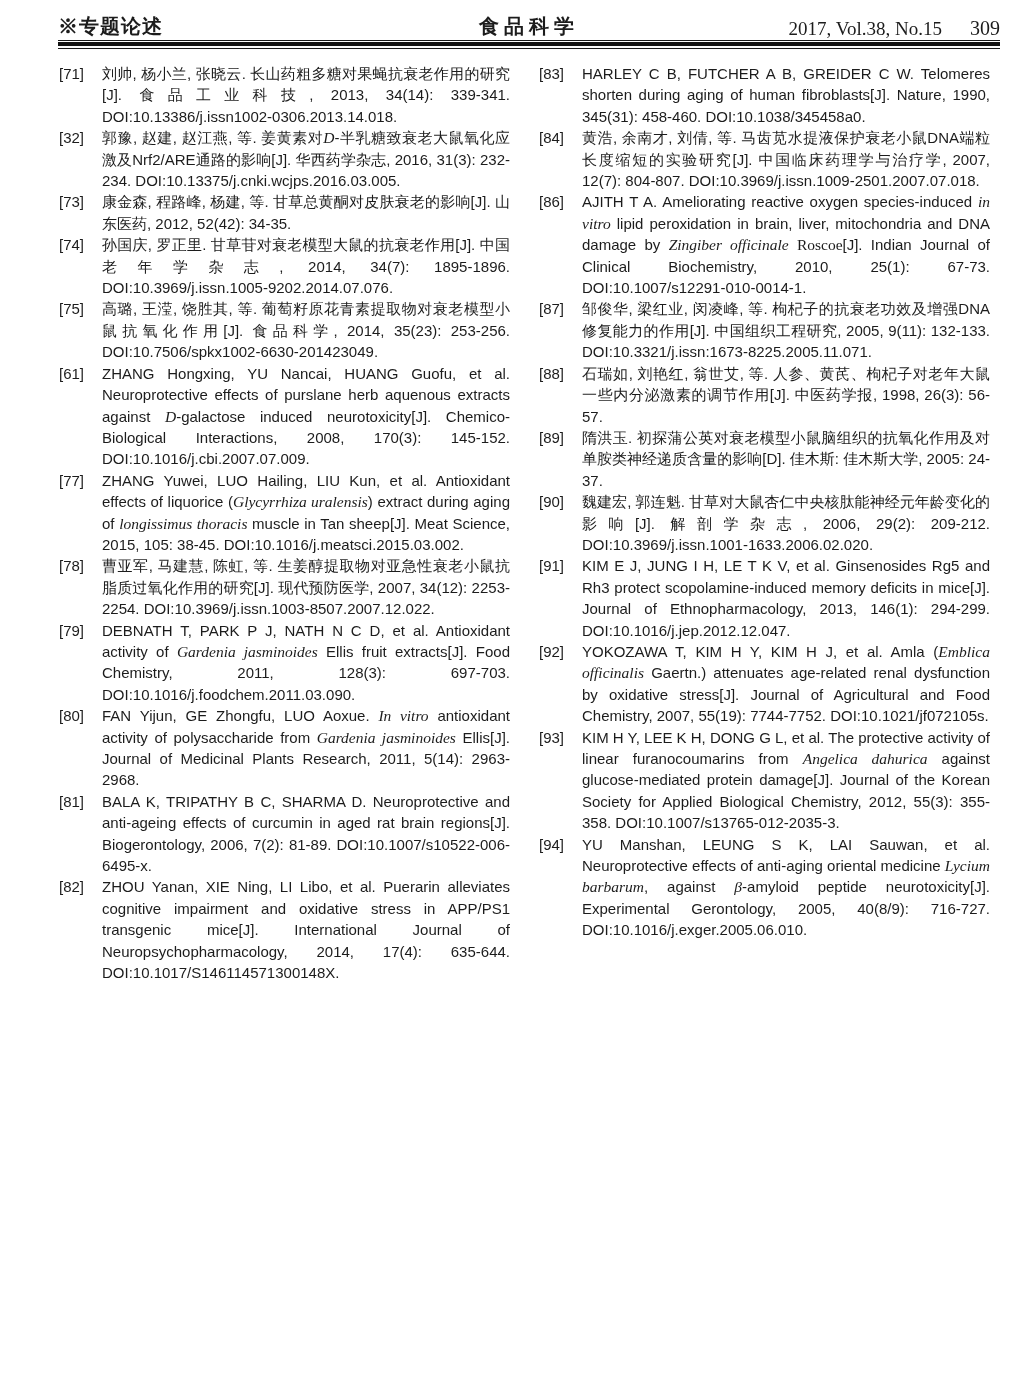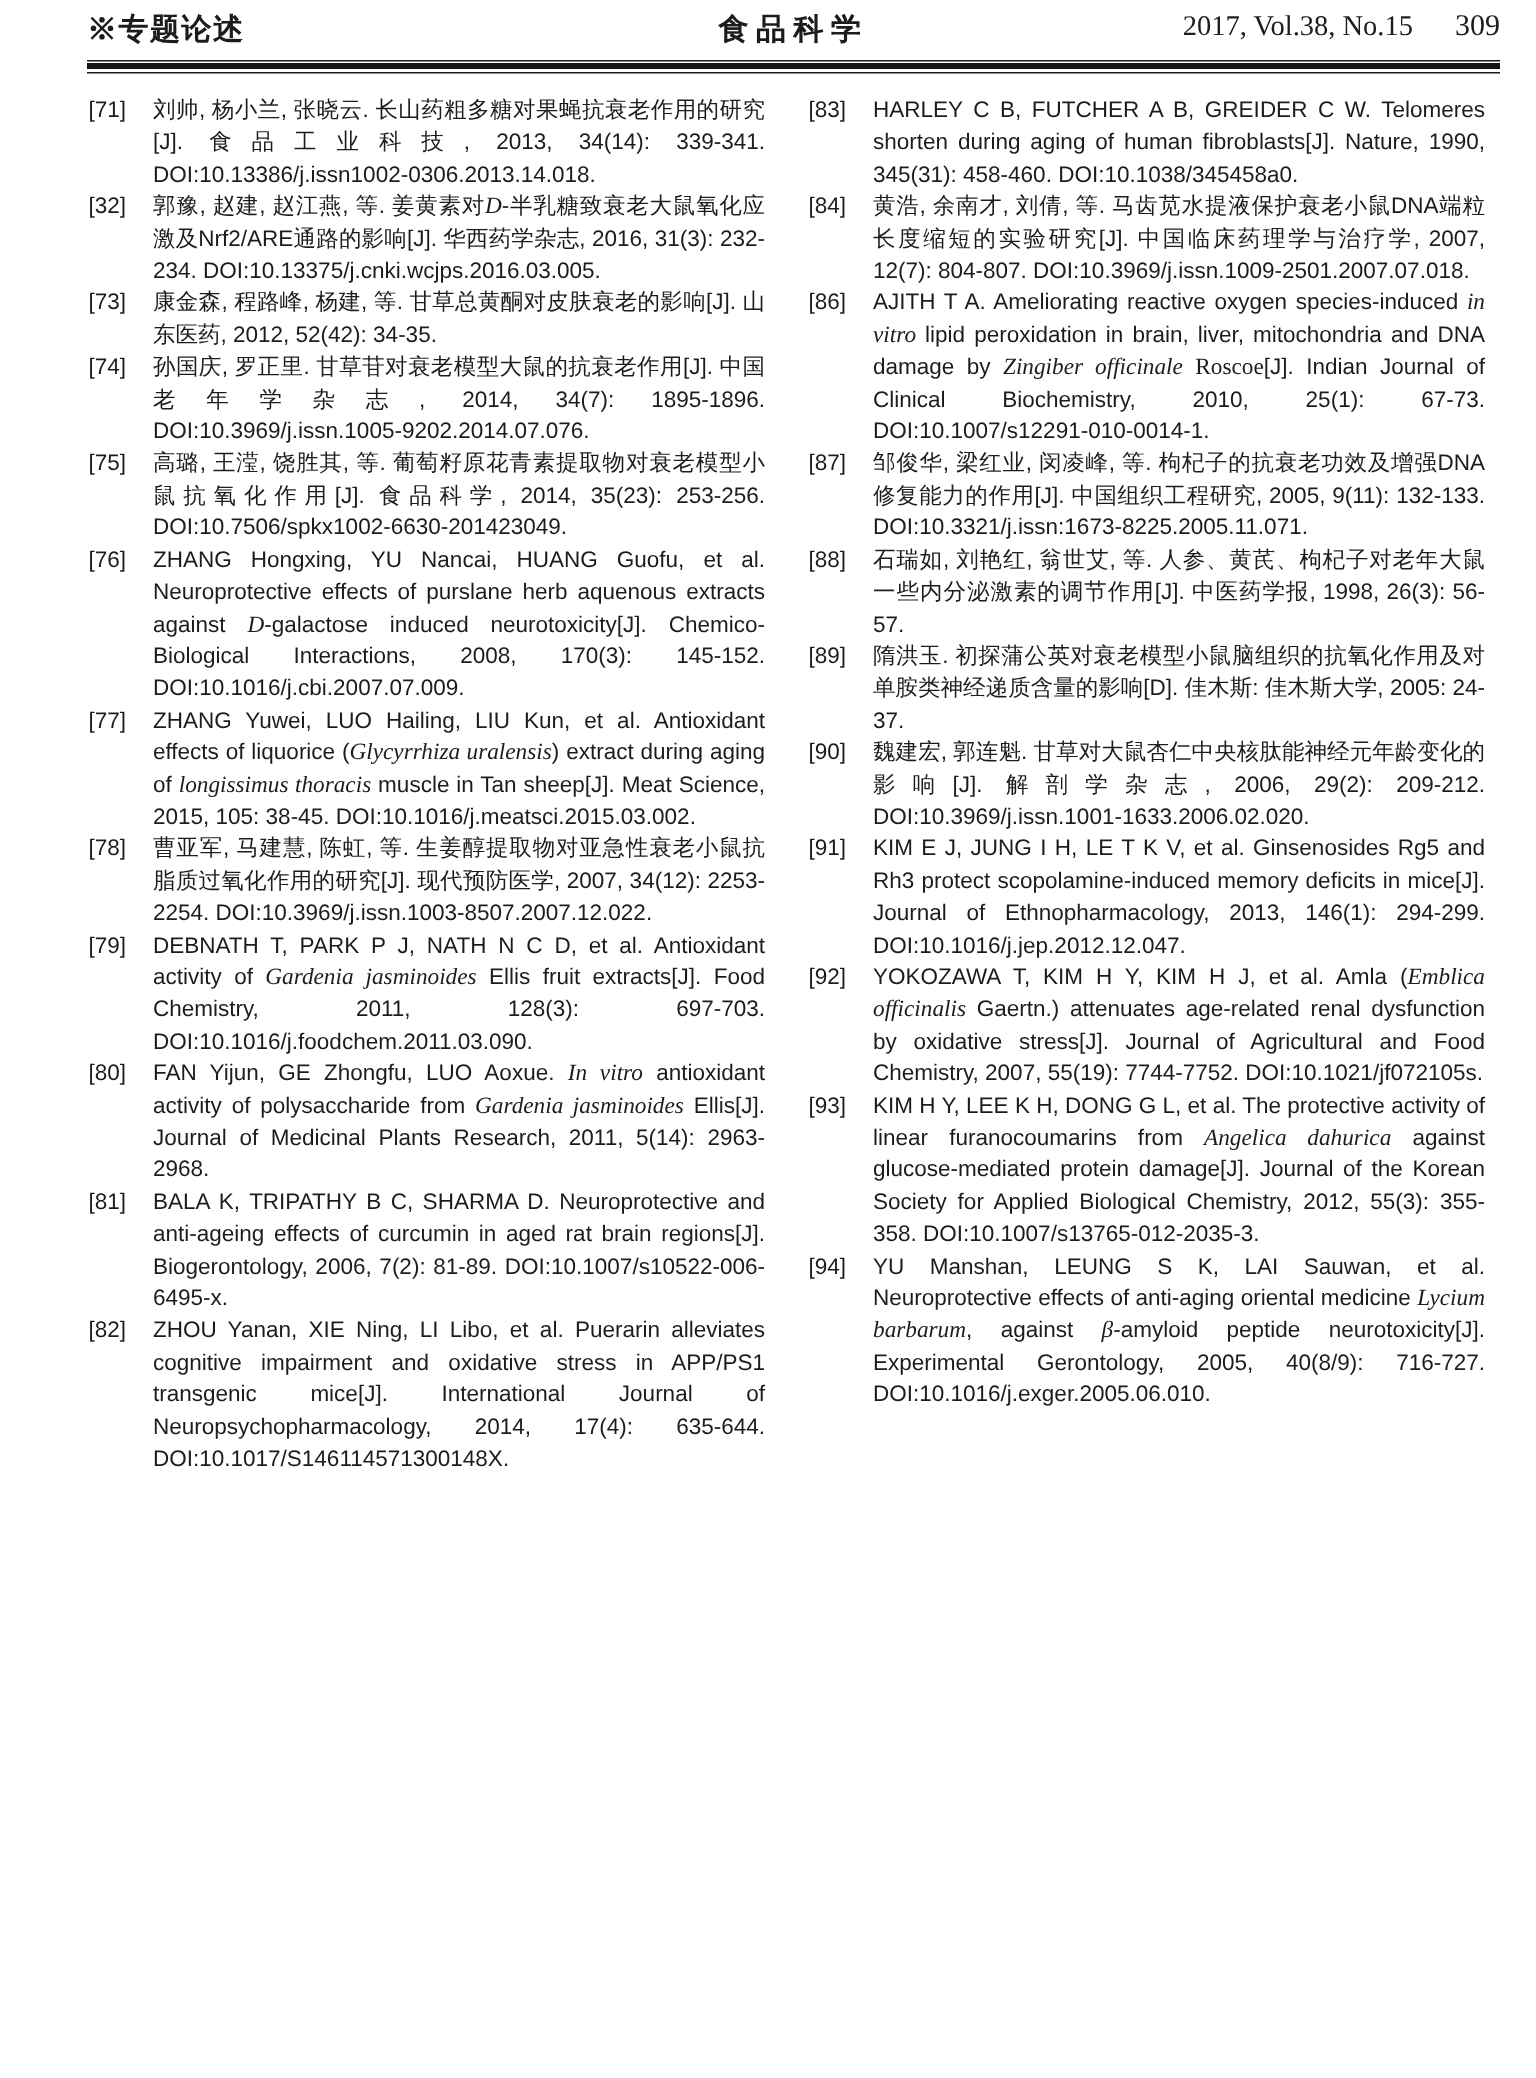--- a/index.html
+++ b/index.html
@@ -1,21 +1,21 @@
 <!DOCTYPE html>
 <html><head>
 <meta charset="utf-8">
 <style>
   html,body{margin:0;padding:0;background:#fff;}
   .page{
     position:relative;width:1024px;height:1385px;background:#ffffff;overflow:hidden;
     font-family:"Liberation Sans",sans-serif;color:#1c1c1c;
   }
   
-  .hdr{position:absolute;top:6px;left:58px;right:24px;height:34px;display:flex;align-items:flex-start;}
+  .hdr{position:absolute;top:6px;left:58px;right:24px;height:34px;display:flex;align-items:flex-end;}
   .hdr-left{font-size:20px;font-weight:700;letter-spacing:1px;z-index:2;}
   .hdr-center{position:absolute;left:0;right:0;text-align:center;font-size:20px;font-weight:700;letter-spacing:5px;z-index:1;}
   .hdr-right{margin-left:auto;display:flex;align-items:baseline;gap:28px;z-index:2;
     font-family:"Liberation Serif",serif;font-size:19px;}
   .hdr-right .pageno{font-size:20px;}
   
   .rule{position:absolute;left:58px;right:24px;top:40px;}
   .rule .t1{height:1px;background:#1a1a1a;}
   .rule .t2{height:4px;background:#141414;margin-top:1px;}
   .rule .t3{height:1px;background:#1a1a1a;margin-top:2px;}
@@ -51,21 +51,21 @@
     <div class="t3"></div>
   </div>
 
   <div class="columns">
     <div class="col" id="col-left">
         <div class="ref"><span class="ref-id">[71]</span><span class="ref-text"><span>刘帅, 杨小兰, 张晓云. 长山药粗多糖对果蝇抗衰老作用的研究[J]. 食品工业科技, 2013, 34(14): 339-341. DOI:10.13386/j.issn1002-0306.2013.14.018.</span></span></div>
         <div class="ref"><span class="ref-id">[32]</span><span class="ref-text"><span>郭豫, 赵建, 赵江燕, 等. 姜黄素对</span><span class="it">D</span><span>-半乳糖致衰老大鼠氧化应激及Nrf2/ARE通路的影响[J]. 华西药学杂志, 2016, 31(3): 232-234. DOI:10.13375/j.cnki.wcjps.2016.03.005.</span></span></div>
         <div class="ref"><span class="ref-id">[73]</span><span class="ref-text"><span>康金森, 程路峰, 杨建, 等. 甘草总黄酮对皮肤衰老的影响[J]. 山东医药, 2012, 52(42): 34-35.</span></span></div>
         <div class="ref"><span class="ref-id">[74]</span><span class="ref-text"><span>孙国庆, 罗正里. 甘草苷对衰老模型大鼠的抗衰老作用[J]. 中国老年学杂志, 2014, 34(7): 1895-1896. DOI:10.3969/j.issn.1005-9202.2014.07.076.</span></span></div>
         <div class="ref"><span class="ref-id">[75]</span><span class="ref-text"><span>高璐, 王滢, 饶胜其, 等. 葡萄籽原花青素提取物对衰老模型小鼠抗氧化作用[J]. 食品科学, 2014, 35(23): 253-256. DOI:10.7506/spkx1002-6630-201423049.</span></span></div>
-        <div class="ref"><span class="ref-id">[76]</span><span class="ref-text"><span>ZHANG Hongxing, YU Nancai, HUANG Guofu, et al. Neuroprotective effects of purslane herb aquenous extracts against </span><span class="it">D</span><span>-galactose induced neurotoxicity[J]. Chemico-Biological Interactions, 2008, 170(3): 145-152. DOI:10.1016/j.cbi.2007.07.009.</span></span></div>
+        <div class="ref"><span class="ref-id">[61]</span><span class="ref-text"><span>ZHANG Hongxing, YU Nancai, HUANG Guofu, et al. Neuroprotective effects of purslane herb aquenous extracts against </span><span class="it">D</span><span>-galactose induced neurotoxicity[J]. Chemico-Biological Interactions, 2008, 170(3): 145-152. DOI:10.1016/j.cbi.2007.07.009.</span></span></div>
         <div class="ref"><span class="ref-id">[77]</span><span class="ref-text"><span>ZHANG Yuwei, LUO Hailing, LIU Kun, et al. Antioxidant effects of liquorice (</span><span class="it">Glycyrrhiza uralensis</span><span>) extract during aging of </span><span class="it">longissimus thoracis</span><span> muscle in Tan sheep[J]. Meat Science, 2015, 105: 38-45. DOI:10.1016/j.meatsci.2015.03.002.</span></span></div>
         <div class="ref"><span class="ref-id">[78]</span><span class="ref-text"><span>曹亚军, 马建慧, 陈虹, 等. 生姜醇提取物对亚急性衰老小鼠抗脂质过氧化作用的研究[J]. 现代预防医学, 2007, 34(12): 2253-2254. DOI:10.3969/j.issn.1003-8507.2007.12.022.</span></span></div>
         <div class="ref"><span class="ref-id">[79]</span><span class="ref-text"><span>DEBNATH T, PARK P J, NATH N C D, et al. Antioxidant activity of </span><span class="it">Gardenia jasminoides</span><span> Ellis fruit extracts[J]. Food Chemistry, 2011, 128(3): 697-703. DOI:10.1016/j.foodchem.2011.03.090.</span></span></div>
         <div class="ref"><span class="ref-id">[80]</span><span class="ref-text"><span>FAN Yijun, GE Zhongfu, LUO Aoxue. </span><span class="it">In vitro</span><span> antioxidant activity of polysaccharide from </span><span class="it">Gardenia jasminoides</span><span> Ellis[J]. Journal of Medicinal Plants Research, 2011, 5(14): 2963-2968.</span></span></div>
         <div class="ref"><span class="ref-id">[81]</span><span class="ref-text"><span>BALA K, TRIPATHY B C, SHARMA D. Neuroprotective and anti-ageing effects of curcumin in aged rat brain regions[J]. Biogerontology, 2006, 7(2): 81-89. DOI:10.1007/s10522-006-6495-x.</span></span></div>
         <div class="ref"><span class="ref-id">[82]</span><span class="ref-text"><span>ZHOU Yanan, XIE Ning, LI Libo, et al. Puerarin alleviates cognitive impairment and oxidative stress in APP/PS1 transgenic mice[J]. International Journal of Neuropsychopharmacology, 2014, 17(4): 635-644. DOI:10.1017/S146114571300148X.</span></span></div>
       </div>
     <div class="col" id="col-right">
         <div class="ref"><span class="ref-id">[83]</span><span class="ref-text"><span>HARLEY C B, FUTCHER A B, GREIDER C W. Telomeres shorten during aging of human fibroblasts[J]. Nature, 1990, 345(31): 458-460. DOI:10.1038/345458a0.</span></span></div>
         <div class="ref"><span class="ref-id">[84]</span><span class="ref-text"><span>黄浩, 余南才, 刘倩, 等. 马齿苋水提液保护衰老小鼠DNA端粒长度缩短的实验研究[J]. 中国临床药理学与治疗学, 2007, 12(7): 804-807. DOI:10.3969/j.issn.1009-2501.2007.07.018.</span></span></div>

